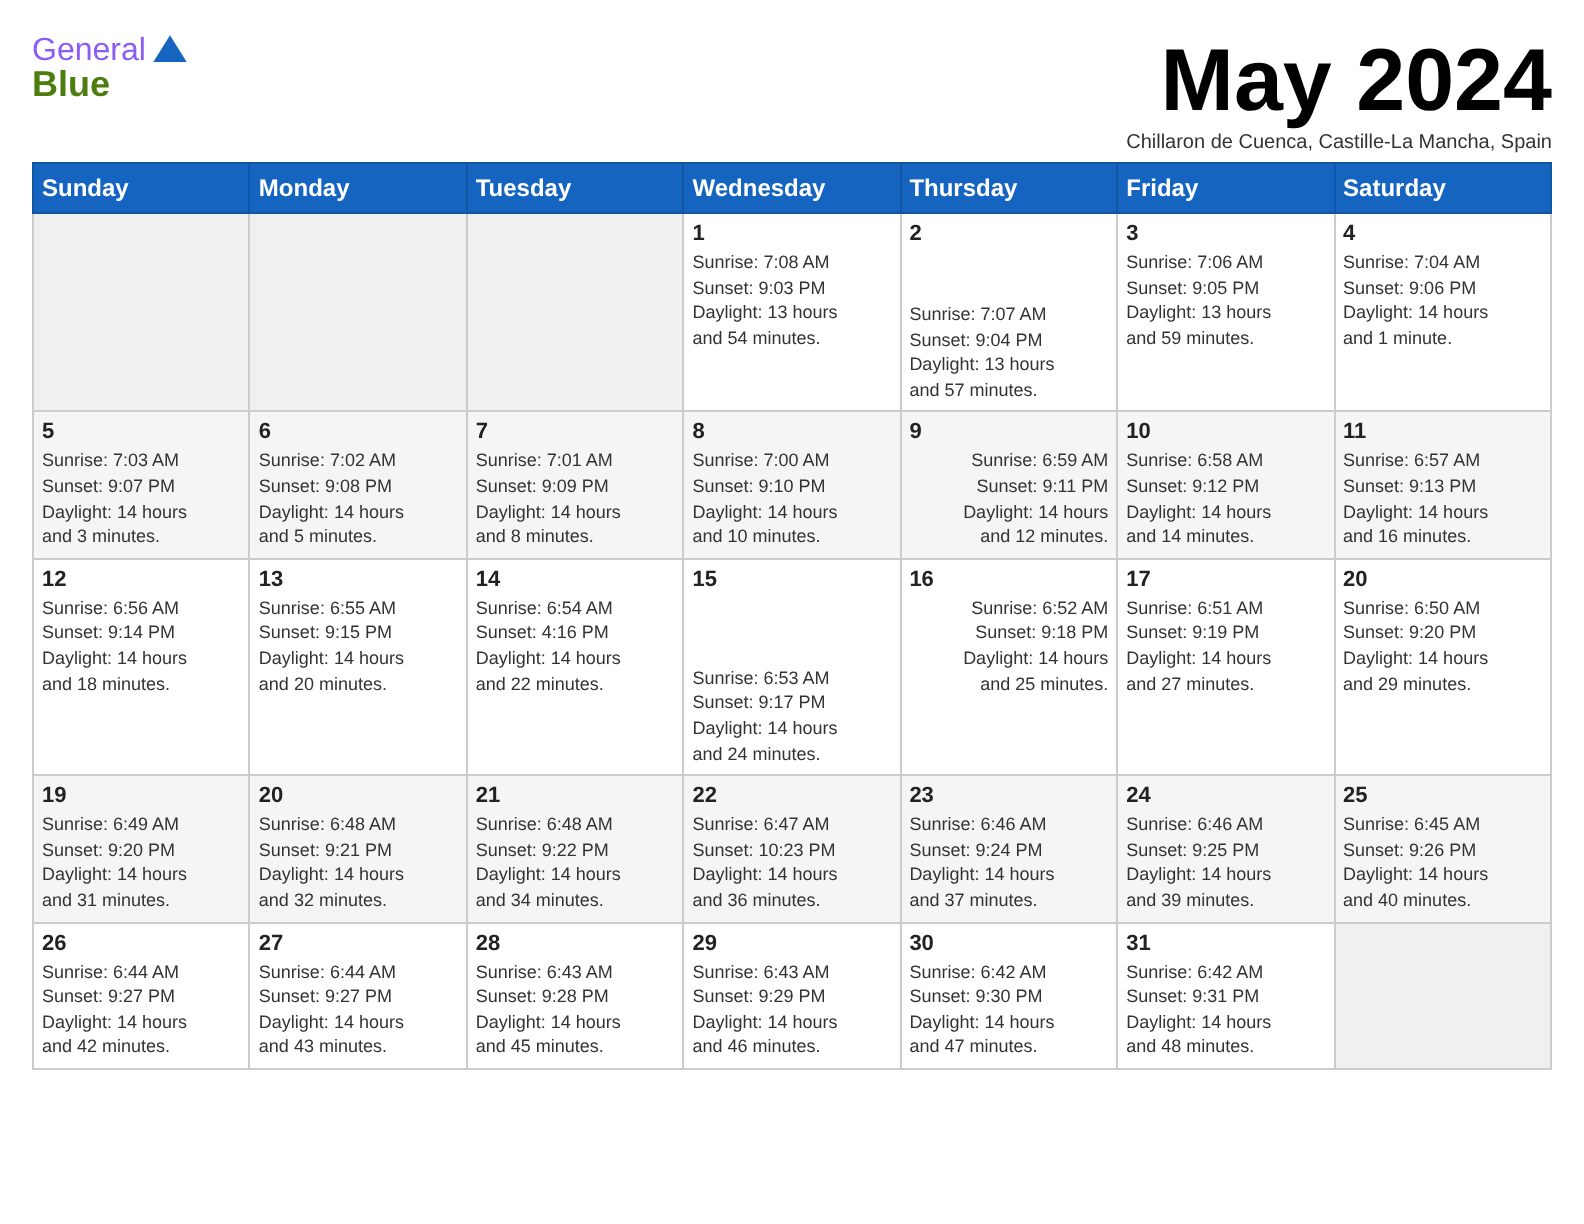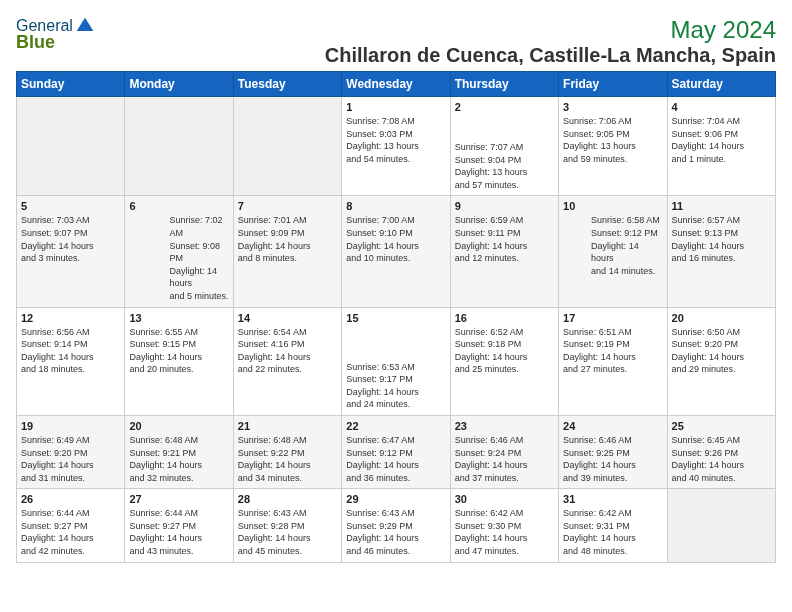--- a/index.html
+++ b/index.html
@@ -13,39 +13,39 @@
     .header {
       display: flex;
       justify-content: space-between;
       align-items: flex-start;
       margin-bottom: 4px;
     }
     .logo {
       display: flex;
       align-items: center;
     }
-    .logo-general { color: #0c4a6e; }
+    .logo-general { color: #8b5cf6; }
     .logo-blue { color: #1565c0; }
     .logo-icon {
       width: 20px;
       height: 20px;
       margin-left: 2px;
     }
     .title-block {
       text-align: right;
     }
     .month-title {
-      font-size: 24px;
-      color: #15803d;
+      font-size: 44px;
+      color: #000000;
+      font-weight: bold;
+    }
+    .location-title {
+      font-size: 10px;
+      color: #333;
       font-weight: normal;
-    }
-    .location-title {
-      font-size: 20px;
-      color: #333;
-      font-weight: bold;
     }
     table {
       width: 100%;
       border-collapse: collapse;
       font-size: 10px;
     }
     thead tr th {
       background-color: #1565c0;
       color: #fff;
       padding: 5px 4px;
@@ -151,49 +151,49 @@
       <tr>
         <td>
           <div class="day-number">5</div>
           <div class="day-info" style="white-space: pre-line;">Sunrise: 7:03 AM
 Sunset: 9:07 PM
 Daylight: 14 hours
 and 3 minutes.</div>
         </td>
         <td>
           <div class="day-number">6</div>
-          <div class="day-info" style="white-space: pre-line; margin-left: 40px;">Sunrise: 7:02 AM
+          <div class="day-info" style="white-space: pre-line;">Sunrise: 7:02 AM
 Sunset: 9:08 PM
 Daylight: 14 hours
 and 5 minutes.</div>
         </td>
         <td>
           <div class="day-number">7</div>
           <div class="day-info" style="white-space: pre-line;">Sunrise: 7:01 AM
 Sunset: 9:09 PM
 Daylight: 14 hours
 and 8 minutes.</div>
         </td>
         <td>
           <div class="day-number">8</div>
           <div class="day-info" style="white-space: pre-line;">Sunrise: 7:00 AM
 Sunset: 9:10 PM
 Daylight: 14 hours
 and 10 minutes.</div>
         </td>
         <td>
           <div class="day-number">9</div>
-          <div class="day-info" style="white-space: pre-line;">Sunrise: 6:59 AM
+          <div class="day-info" style="white-space: pre-line; text-align: right;">Sunrise: 6:59 AM
 Sunset: 9:11 PM
 Daylight: 14 hours
 and 12 minutes.</div>
         </td>
         <td>
           <div class="day-number">10</div>
-          <div class="day-info" style="white-space: pre-line; margin-left: 28px;">Sunrise: 6:58 AM
+          <div class="day-info" style="white-space: pre-line;">Sunrise: 6:58 AM
 Sunset: 9:12 PM
 Daylight: 14 hours
 and 14 minutes.</div>
         </td>
         <td>
           <div class="day-number">11</div>
           <div class="day-info" style="white-space: pre-line;">Sunrise: 6:57 AM
 Sunset: 9:13 PM
 Daylight: 14 hours
 and 16 minutes.</div>
@@ -223,21 +223,21 @@
         </td>
         <td>
           <div class="day-number">15</div>
           <div class="day-info" style="white-space: pre-line; margin-top: 37px;">Sunrise: 6:53 AM
 Sunset: 9:17 PM
 Daylight: 14 hours
 and 24 minutes.</div>
         </td>
         <td>
           <div class="day-number">16</div>
-          <div class="day-info" style="white-space: pre-line;">Sunrise: 6:52 AM
+          <div class="day-info" style="white-space: pre-line; text-align: right;">Sunrise: 6:52 AM
 Sunset: 9:18 PM
 Daylight: 14 hours
 and 25 minutes.</div>
         </td>
         <td>
           <div class="day-number">17</div>
           <div class="day-info" style="white-space: pre-line;">Sunrise: 6:51 AM
 Sunset: 9:19 PM
 Daylight: 14 hours
 and 27 minutes.</div>
@@ -268,21 +268,21 @@
         <td>
           <div class="day-number">21</div>
           <div class="day-info" style="white-space: pre-line;">Sunrise: 6:48 AM
 Sunset: 9:22 PM
 Daylight: 14 hours
 and 34 minutes.</div>
         </td>
         <td>
           <div class="day-number">22</div>
           <div class="day-info" style="white-space: pre-line;">Sunrise: 6:47 AM
-Sunset: 9:12 PM
+Sunset: 10:23 PM
 Daylight: 14 hours
 and 36 minutes.</div>
         </td>
         <td>
           <div class="day-number">23</div>
           <div class="day-info" style="white-space: pre-line;">Sunrise: 6:46 AM
 Sunset: 9:24 PM
 Daylight: 14 hours
 and 37 minutes.</div>
         </td>

